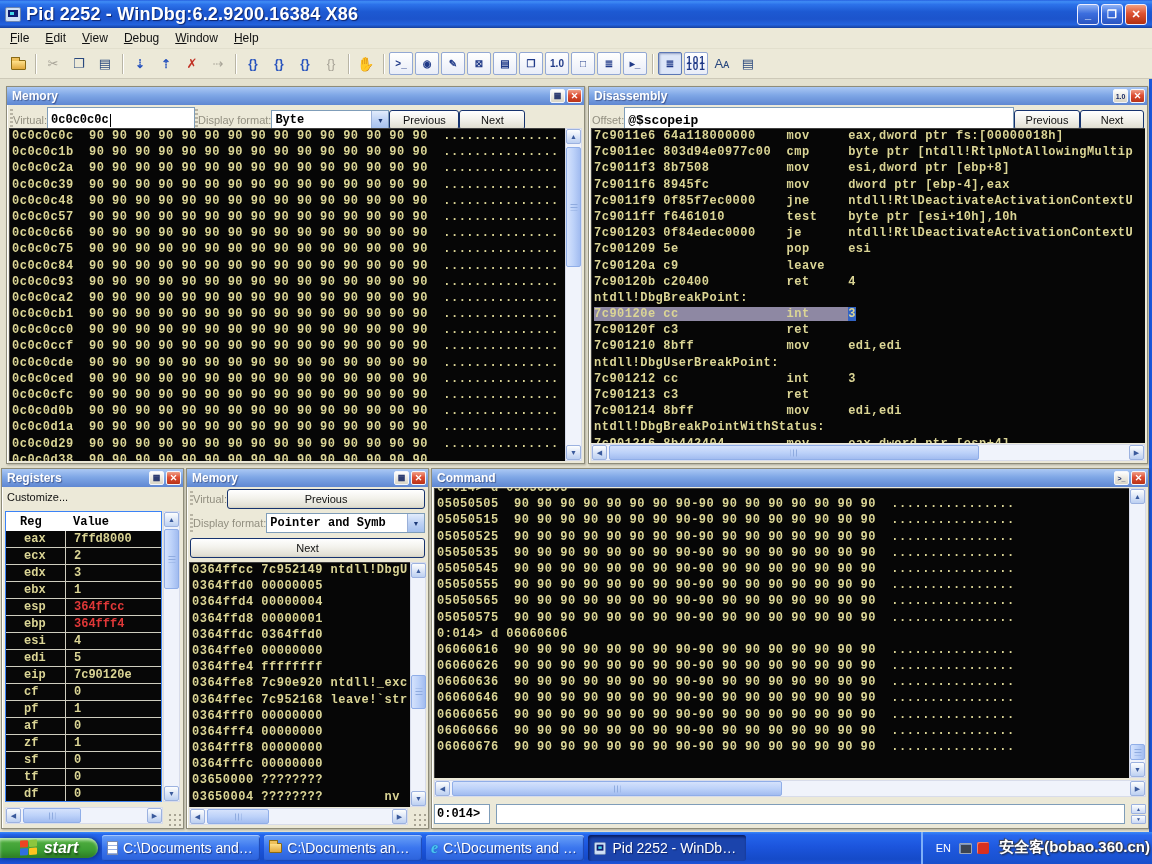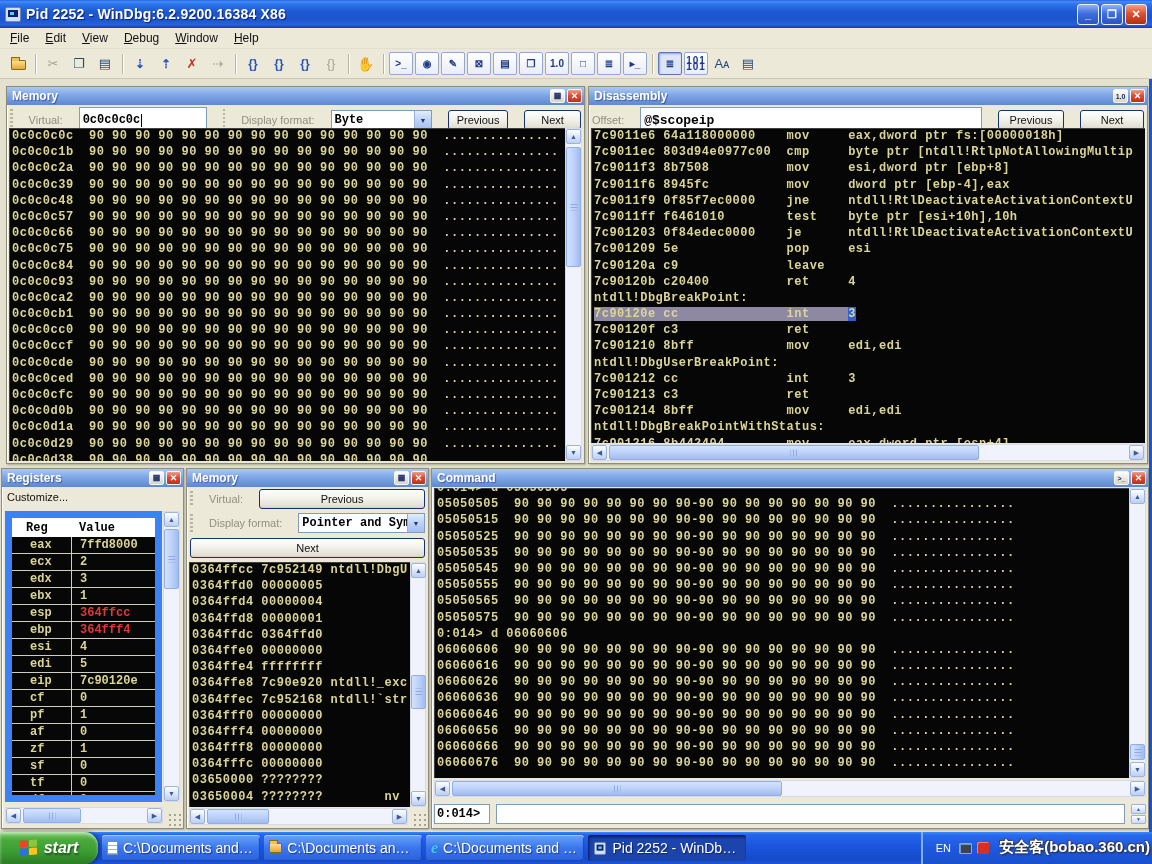--- a/index.html
+++ b/index.html
@@ -10,21 +10,21 @@
   }
   
   .titlebar{
     position:absolute; left:0; top:0; width:1152px; height:28px;
     background:linear-gradient(180deg,#2660e0 0%,#3f8cf5 6%,#2c72ea 16%,#1d59d2 42%,#1c54cc 68%,#2463de 88%,#16409e 100%);
     display:flex; align-items:center; padding:0 5px; gap:5px;
   }
   .appicon{ width:16px; height:15px; background:#cfe0f6; border:1px solid #6e86b0; border-radius:2px; position:relative; }
   .appicon::before{ content:""; position:absolute; left:2px; top:2px; right:2px; bottom:4px; background:#101c6e; }
   .appicon::after{ content:""; position:absolute; left:4px; top:4px; width:4px; height:3px; background:#43d8e8; }
-  .titletext{ flex:1; color:#fff; font-weight:bold; font-size:14px; text-shadow:1px 1px 1px rgba(0,0,40,.6); letter-spacing:.2px; }
+  .titletext{ flex:1; color:#fff; font-weight:bold; font-size:18px; text-shadow:1px 1px 1px rgba(0,0,40,.6); letter-spacing:.2px; }
   .capbtns{ display:flex; gap:2px; }
   .capbtn{
     width:22px; height:21px; border:1px solid #eef; border-radius:3px; color:#fff;
     background:linear-gradient(180deg,#8fb2f4,#3c6ede 45%,#2a55c2); font-size:11px; font-weight:bold;
     display:flex; align-items:center; justify-content:center; line-height:1;
   }
   .capbtn.close{ background:linear-gradient(180deg,#f2a080,#dd5232 45%,#b23010); }
   
   .menubar{ position:absolute; left:0; top:28px; width:1152px; height:21px; background:#ece9d8; display:flex; align-items:center; padding-left:2px; border-bottom:1px solid #e2dfcd;}
   .menu-item{ display:inline-block; padding:2px 8px; font-size:12px; color:#111; }
@@ -45,21 +45,21 @@
   .mini-folder::before{ content:""; position:absolute; left:-1px; top:-4px; width:7px; height:3px; background:#eec05a; border:1px solid #8a6a14; border-bottom:none; border-radius:1px 1px 0 0; }
   
   .mdi{ position:absolute; left:0; top:79px; width:1152px; height:753px; background:#e4e1cf; }
   .right-edge{ position:absolute; right:0; top:0; bottom:0; width:3px; background:#1b57da; }
   .pane{ position:absolute; background:#ece9d8; border:1px solid #8e8c7a; box-shadow:inset 1px 1px 0 #fff, 1px 1px 2px rgba(0,0,0,.25); }
   .wtitle{ height:18px; background:linear-gradient(180deg,#abc8f4 0%,#7fa7e6 45%,#5f87d2 100%); display:flex; align-items:center; padding:0 2px 0 5px; gap:2px; }
   .wtitle .txt{ flex:1; color:#fff; font-size:12px; font-weight:bold; text-shadow:1px 1px 1px rgba(0,0,40,.4); }
   .tbtn{ width:15px; height:14px; border:1px solid #f4f6fb; border-radius:2px; display:flex; align-items:center; justify-content:center; font-size:8px; line-height:1; }
   .tbtn.dock{ background:linear-gradient(#fefefe,#d9d5c5); color:#1c2c66; font-weight:bold; }
   .tbtn.close{ background:linear-gradient(180deg,#f0a088,#dd4e33 45%,#b83318); color:#fff; font-weight:bold; font-size:9px; }
-  .wctrl{ display:flex; align-items:center; gap:16px; padding:2px 3px; }
+  .wctrl{ display:flex; align-items:center; gap:0; padding:2px 3px; }
   .grip{ width:3px; align-self:stretch; margin:2px 0; background-image:repeating-linear-gradient(180deg,#b8b4a4 0 2px,transparent 2px 4px); }
   .ctl-label{ font-size:11px; color:#928f80; white-space:nowrap; }
   .xpinput{ background:#fff; border:1px solid #7f9db9; height:26px; display:flex; align-items:center; padding:0 3px; font:bold 12px "Liberation Mono",monospace; color:#000; overflow:hidden; white-space:nowrap; }
   .caret{ width:1px; height:13px; background:#000; margin-left:1px; }
   .xpbtn{ height:20px; border:1px solid #16336e; border-radius:3px; background:linear-gradient(180deg,#ffffff,#f3f2ec 45%,#e2e0d4 90%,#d2cfc0); font-size:11px; color:#111; display:flex; align-items:center; justify-content:center; }
   .combo{ height:20px; background:#fff; border:1px solid #7f9db9; display:flex; overflow:hidden; }
   .combo .val{ flex:1; font:bold 12px "Liberation Mono",monospace; padding:2px 3px 0; white-space:nowrap; overflow:hidden; }
   .combo .arrow{ width:17px; border-left:1px solid #9ab0d8; background:linear-gradient(180deg,#e2ecfc,#bed2f4 50%,#a4c0ee); color:#1c3a78; font-size:7px; display:flex; align-items:center; justify-content:center; }
   .content{ position:absolute; background:#060606; box-shadow:inset 1px 1px 0 #404040; overflow:hidden; }
   .mrow{ height:16.2px; line-height:16.2px; white-space:pre; overflow:hidden; font:bold 12px "Liberation Mono",monospace; letter-spacing:.5px; color:#dbd595; padding-left:3px; }
@@ -72,39 +72,39 @@
   .sbbtn{ position:absolute; width:15px; height:15px; border:1px solid #9cb2e0; border-radius:2px; background:linear-gradient(180deg,#fdfefe,#d7e2f6 60%,#bcd0f2); color:#3a5a9c; font-size:7px; display:flex; align-items:center; justify-content:center; }
   .vsb .sbbtn.a1{ left:0; top:0; } .vsb .sbbtn.a2{ left:0; bottom:0; }
   .hsb .sbbtn.a1{ left:0; top:0; } .hsb .sbbtn.a2{ right:0; top:0; }
   .thumb{ position:absolute; border:1px solid #90aee8; border-radius:2px; background:linear-gradient(90deg,#d5e2fc,#bdd2f9 50%,#a2bcf0); }
   .vsb .thumb{ left:0; width:15px; }
   .hsb .thumb{ top:0; height:15px; background:linear-gradient(180deg,#d5e2fc,#bdd2f9 50%,#a2bcf0); }
   .thumb::after{ content:""; position:absolute; left:50%; top:50%; transform:translate(-50%,-50%); width:7px; height:7px; background-image:repeating-linear-gradient(180deg,#8fabdf 0 1px,transparent 1px 3px); }
   .hsb .thumb::after{ background-image:repeating-linear-gradient(90deg,#8fabdf 0 1px,transparent 1px 3px); }
   .corner-grip{ position:absolute; right:1px; bottom:1px; width:14px; height:14px; background-image:radial-gradient(circle at 2px 2px,#a8a494 1px,transparent 1.2px); background-size:5px 5px; }
   
-  .regtable{ position:absolute; background:#c4b5fd; border:7px solid #3b82f6; }
+  .regtable{ position:absolute; background:#c4b5fd; border:1px solid #3b82f6; }
   .reg-head{ display:flex; height:19px; align-items:center; font:bold 12px "Liberation Mono",monospace; color:#000; background:#fff; }
   .reg-head .h1{ width:57px; padding-left:14px; } .reg-head .h2{ padding-left:10px; }
   .reg-row{ display:flex; height:17px; background:#070707; border-bottom:1px solid #cfcdbf; }
   .reg-name{ width:60px; padding-left:18px; border-right:1px solid #cfcdbf; font:bold 12px "Liberation Mono",monospace; color:#dbd595; line-height:16px; }
   .reg-val{ padding-left:8px; font:bold 12px "Liberation Mono",monospace; color:#dbd595; line-height:16px; }
   .reg-val.red{ color:#e03838; }
   .customize{ font-size:11px; color:#111; padding:4px 0 0 5px; }
   
   .cmd-inrow{ position:absolute; display:flex; align-items:center; gap:6px; }
   .promptbox{ width:56px; height:20px; background:#fff; border:1px solid #7f9db9; font:bold 12px "Liberation Mono",monospace; padding:2px 2px 0; }
   .cmdinput{ flex:1; height:20px; background:#fff; border:1px solid #7f9db9; }
   .spinner{ width:15px; height:20px; display:flex; flex-direction:column; gap:1px; }
   .spinbtn{ flex:1; border:1px solid #9cb2e0; border-radius:1px; background:linear-gradient(180deg,#fdfefe,#cbd9f4); color:#3a5a9c; font-size:5px; display:flex; align-items:center; justify-content:center; }
   
   .taskbar{ position:absolute; left:0; top:832px; width:1152px; height:32px;
     background:linear-gradient(180deg,#3a8af8 0%,#2465ec 8%,#1c55dd 45%,#154ac8 85%,#1d53d8 100%);
     display:flex; align-items:center; }
-  .startbtn{ width:98px; height:32px; border-radius:0 14px 14px 0;
+  .startbtn{ width:98px; height:20px; border-radius:0 14px 14px 0;
     background:linear-gradient(180deg,#7fd06f 0%,#4aa93c 25%,#3c9e33 60%,#2c7c24 100%);
     box-shadow:inset 0 2px 3px rgba(255,255,255,.5), 2px 0 4px rgba(0,0,0,.4);
     display:flex; align-items:center; justify-content:center; gap:6px; }
   .startflag{ width:18px; height:16px; display:grid; grid-template-columns:8px 8px; grid-template-rows:7px 7px; gap:1px; transform:skewY(-4deg); }
   .startflag span{ border-radius:1px; }
   .sf1{ background:#ee4423; } .sf2{ background:#8cc63e; } .sf3{ background:#2f6fe0; } .sf4{ background:#ffc31f; }
   .startlabel{ color:#fff; font-size:16px; font-weight:bold; font-style:italic; text-shadow:1px 2px 2px rgba(0,0,0,.5); }
   .task{ width:158px; height:26px; margin-left:4px; border-radius:3px; padding:0 5px; display:flex; align-items:center; gap:5px;
     background:linear-gradient(180deg,#6aa2f8,#3a75ee 50%,#2c62da); box-shadow:inset 0 1px 0 #a4c6fc, inset -1px -1px 1px #1c48b4; }
   .task.active{ background:#1b44ac; box-shadow:inset 1px 2px 3px rgba(0,10,60,.7); }
@@ -452,21 +452,21 @@
       <div class="content" style="left:2px; right:2px; top:93px; bottom:21px;">
         <div style="position:absolute; left:0; top:1px; right:17px; bottom:0; overflow:hidden;">
             <div class="mrow">0364ffcc 7c952149 ntdll!DbgU</div>
             <div class="mrow">0364ffd0 00000005</div>
             <div class="mrow">0364ffd4 00000004</div>
             <div class="mrow">0364ffd8 00000001</div>
             <div class="mrow">0364ffdc 0364ffd0</div>
             <div class="mrow">0364ffe0 00000000</div>
             <div class="mrow">0364ffe4 ffffffff</div>
             <div class="mrow">0364ffe8 7c90e920 ntdll!_exc</div>
-            <div class="mrow">0364ffec 7c952168 ntdll!`str</div>
+            <div class="mrow">0364ffec 7c952168 leave!`str</div>
             <div class="mrow">0364fff0 00000000</div>
             <div class="mrow">0364fff4 00000000</div>
             <div class="mrow">0364fff8 00000000</div>
             <div class="mrow">0364fffc 00000000</div>
             <div class="mrow">03650000 ????????</div>
             <div class="mrow">03650004 ????????        nv</div>
             <div class="mrow">cs=001b  ss=0023  ds=0023  e</div>
           </div>
         <div class="vsb" style="right:0; top:0; bottom:0; width:16px;">
           <span class="sbbtn a1">▲</span>
@@ -493,21 +493,20 @@
             <div class="mrow clip-top">0:014&gt; d 05050505</div>
             <div class="mrow">05050505  90 90 90 90 90 90 90 90-90 90 90 90 90 90 90 90  ................</div>
             <div class="mrow">05050515  90 90 90 90 90 90 90 90-90 90 90 90 90 90 90 90  ................</div>
             <div class="mrow">05050525  90 90 90 90 90 90 90 90-90 90 90 90 90 90 90 90  ................</div>
             <div class="mrow">05050535  90 90 90 90 90 90 90 90-90 90 90 90 90 90 90 90  ................</div>
             <div class="mrow">05050545  90 90 90 90 90 90 90 90-90 90 90 90 90 90 90 90  ................</div>
             <div class="mrow">05050555  90 90 90 90 90 90 90 90-90 90 90 90 90 90 90 90  ................</div>
             <div class="mrow">05050565  90 90 90 90 90 90 90 90-90 90 90 90 90 90 90 90  ................</div>
             <div class="mrow">05050575  90 90 90 90 90 90 90 90-90 90 90 90 90 90 90 90  ................</div>
             <div class="mrow">0:014&gt; d 06060606</div>
-            <div class="mrow">06060606  90 90 90 90 90 90 90 90-90 90 90 90 90 90 90 90  ................</div>
             <div class="mrow">06060616  90 90 90 90 90 90 90 90-90 90 90 90 90 90 90 90  ................</div>
             <div class="mrow">06060626  90 90 90 90 90 90 90 90-90 90 90 90 90 90 90 90  ................</div>
             <div class="mrow">06060636  90 90 90 90 90 90 90 90-90 90 90 90 90 90 90 90  ................</div>
             <div class="mrow">06060646  90 90 90 90 90 90 90 90-90 90 90 90 90 90 90 90  ................</div>
             <div class="mrow">06060656  90 90 90 90 90 90 90 90-90 90 90 90 90 90 90 90  ................</div>
             <div class="mrow">06060666  90 90 90 90 90 90 90 90-90 90 90 90 90 90 90 90  ................</div>
             <div class="mrow">06060676  90 90 90 90 90 90 90 90-90 90 90 90 90 90 90 90  ................</div>
           </div>
         <div class="vsb" style="right:0; top:0; bottom:0;">
           <span class="sbbtn a1">▲</span>

